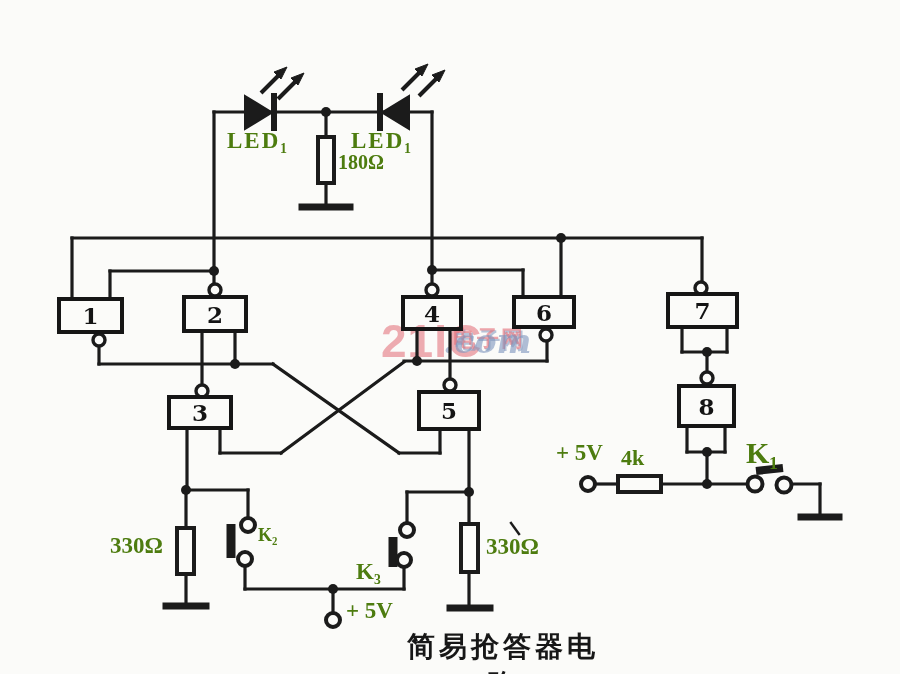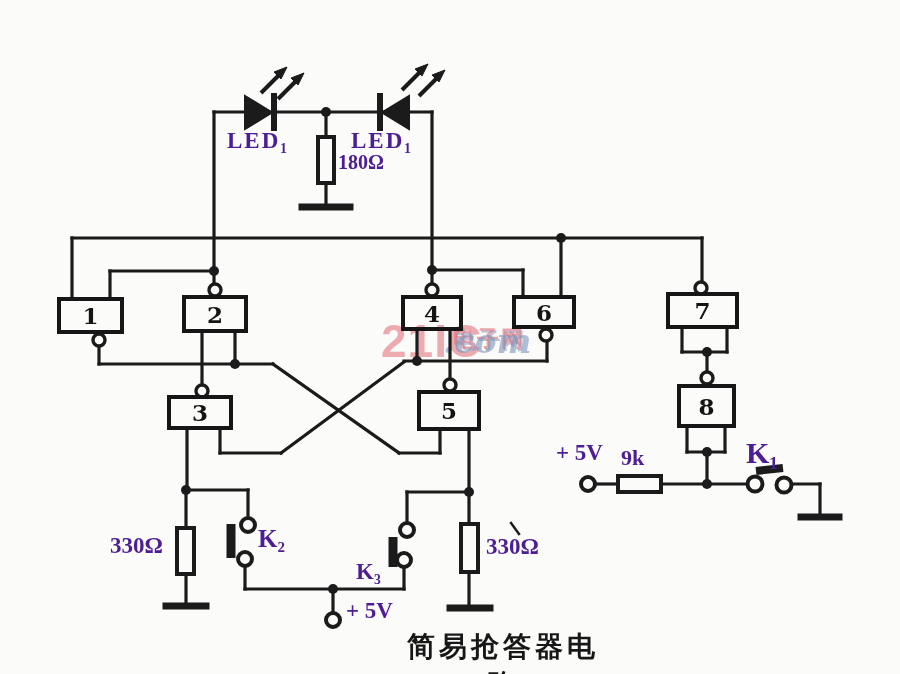--- a/index.html
+++ b/index.html
@@ -17,21 +17,21 @@
     text-shadow:1.5px 1.5px 0 rgba(125,148,188,0.55);}
   .wm-com{left:443px;top:322px;font-family:"DejaVu Serif",serif;font-style:italic;
     font-weight:bold;font-size:33px;color:rgba(125,148,188,0.60);}
   
   .gate{
     position:absolute;z-index:3;border:4px solid #161616;background:transparent;
     display:flex;align-items:center;justify-content:center;
     font-family:"DejaVu Serif",serif;font-weight:600;font-size:23px;color:#141414;
     box-sizing:border-box;
   }
-  .lbl{position:absolute;z-index:3;white-space:nowrap;font-weight:600;color:#4c1d95;}
+  .lbl{position:absolute;z-index:3;white-space:nowrap;font-weight:600;color:#4d7c0f;}
   .caption{position:absolute;z-index:3;left:393px;top:628px;width:220px;
     text-align:center;font-size:28px;font-weight:700;letter-spacing:4px;color:#171717;}
 </style>
 </head>
 <body>
 
 <div id="stage">
 
   <div class="wm wm-brand">21IC</div>
   <div class="wm wm-cn">电子网</div>
@@ -212,22 +212,22 @@
     </div>
   <div class="gate" style="left:677px;top:384px; width:59px; height:44px;">
       <span>8</span>
     </div>
 
   <div class="lbl" style="left:227px;top:128px;font-size:23px;letter-spacing:2px;">LED₁</div>
   <div class="lbl" style="left:351px;top:128px;font-size:23px;letter-spacing:2px;">LED₁</div>
   <div class="lbl" style="left:338px;top:151px;font-size:20px;">180Ω</div>
   <div class="lbl" style="left:110px;top:533px;font-size:23px;">330Ω</div>
   <div class="lbl" style="left:486px;top:534px;font-size:23px;">330Ω</div>
-  <div class="lbl" style="left:621px;top:445px;font-size:22px;">9k</div>
+  <div class="lbl" style="left:621px;top:445px;font-size:22px;">4k</div>
   <div class="lbl" style="left:746px;top:436px;font-size:30px;">K₁</div>
-  <div class="lbl" style="left:258px;top:525px;font-size:25px;">K₂</div>
+  <div class="lbl" style="left:258px;top:525px;font-size:18px;">K₂</div>
   <div class="lbl" style="left:356px;top:559px;font-size:23px;">K₃</div>
   <div class="lbl" style="left:556px;top:440px;font-size:23px;">+ 5V</div>
   <div class="lbl" style="left:346px;top:598px;font-size:23px;">+ 5V</div>
 
   <div class="caption">简易抢答器电路</div>
 
 </div>
 
 </body></html>

